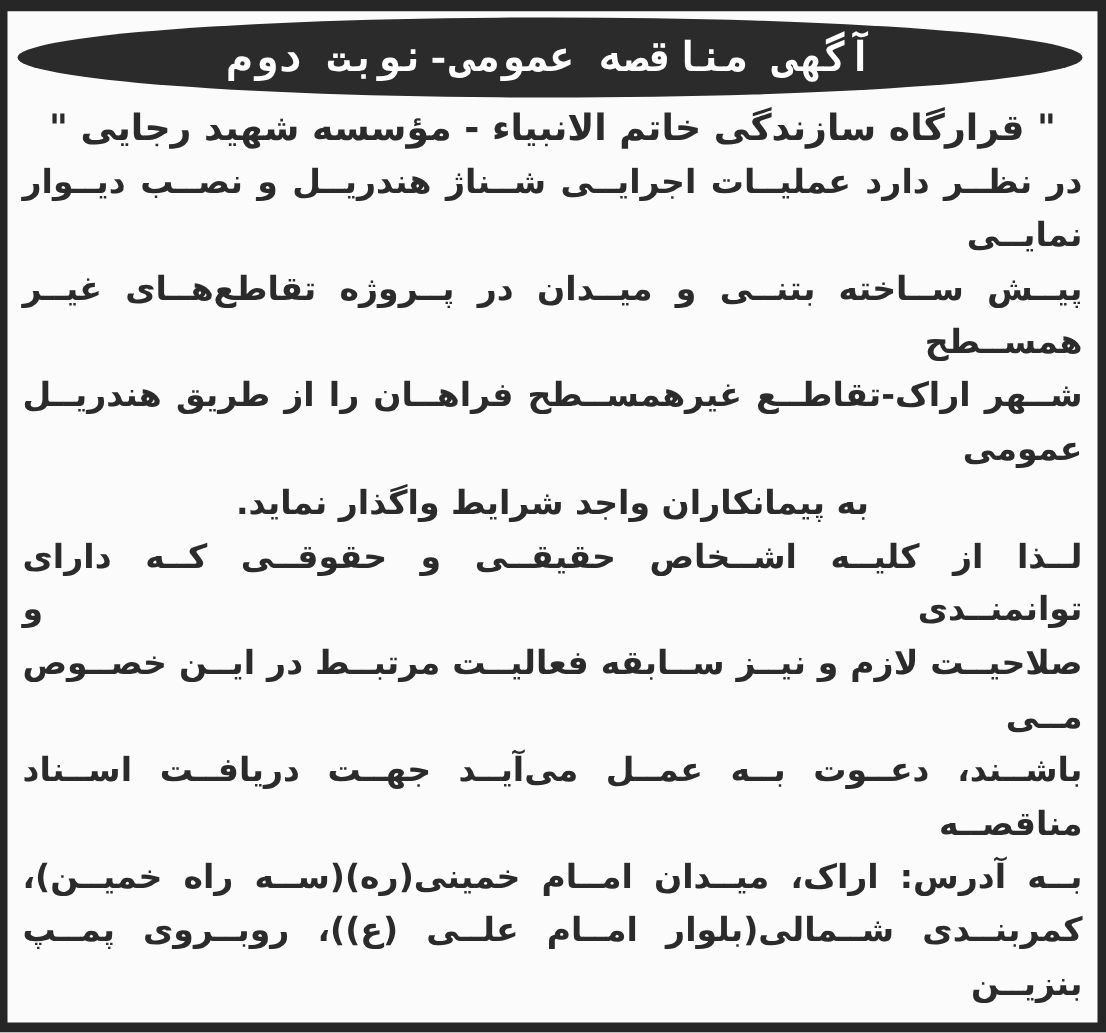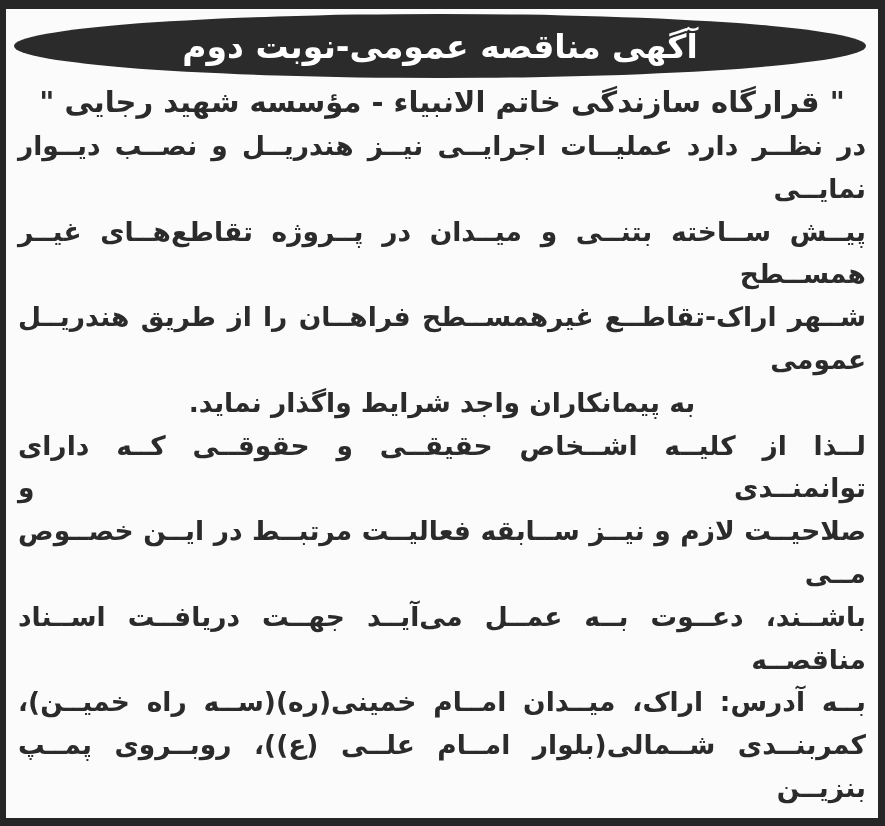--- a/index.html
+++ b/index.html
@@ -13,41 +13,41 @@
     font-family:"DejaVu Sans",sans-serif;
     font-weight:bold;color:#2b2b2b;
     direction:rtl;overflow:hidden;
     padding:0 12px;
   }
   .banner{
     margin:5px auto 2px auto;width:852px;height:64px;
     background:#2b2b2b;border-radius:50%;
     display:flex;align-items:center;justify-content:center;
   }
-  .banner span{color:#ffffff;font-size:33px;letter-spacing:0;}
+  .banner span{color:#ffffff;font-size:33px;letter-spacing:0;font-family:Liberation Mono, monospace;}
   .org{
     margin:2px 0 0 0;text-align:center;
     font-size:29px;line-height:45px;white-space:nowrap;
   }
   p.line{margin:0;font-size:26.5px;line-height:42.8px;}
   .j{text-align:justify;text-align-last:justify;}
   .c{text-align:right;text-align-last:center;}
 </style>
 </head>
 <body>
 
 <div class="page">
 
   <div class="banner">
     <span>آگهی مناقصه عمومی-نوبت دوم</span>
   </div>
 
   <p class="org">" قرارگاه سازندگی خاتم الانبیاء - مؤسسه شهید رجایی "</p>
 
-  <p class="line j">در نظــر دارد عملیــات اجرایــی نیــز هندریــل و نصــب دیــوار نمایــی</p>
+  <p class="line j">در نظــر دارد عملیــات اجرایــی شــناژ هندریــل و نصــب دیــوار نمایــی</p>
   <p class="line j">پیــش ســاخته بتنــی و میــدان در پــروژه تقاطع‌هــای غیــر همســطح</p>
   <p class="line j">شــهر اراک-تقاطــع غیرهمســطح فراهــان را از طریق هندریــل عمومی</p>
   <p class="line c">به پیمانکاران واجد شرایط واگذار نماید.</p>
   <p class="line j">لــذا از کلیــه اشــخاص حقیقــی و حقوقــی کــه دارای توانمنــدی و</p>
   <p class="line j">صلاحیــت لازم و نیــز ســابقه فعالیــت مرتبــط در ایــن خصــوص مــی</p>
   <p class="line j">باشــند، دعــوت بــه عمــل می‌آیــد جهــت دریافــت اســناد مناقصــه</p>
   <p class="line j">بــه آدرس: اراک، میــدان امــام خمینی(ره)(ســه راه خمیــن)،</p>
   <p class="line j">کمربنــدی شــمالی(بلوار امــام علــی (ع))، روبــروی پمــپ بنزیــن</p>
   <p class="line j">انــاری، انتهــای خیابــان جهــاد نصــر مراجعــه و یــا بــا شــماره تلفــن</p>
 

